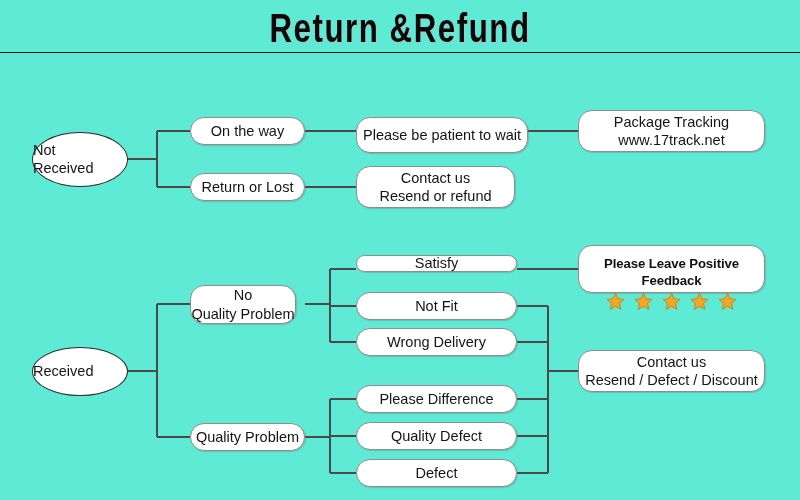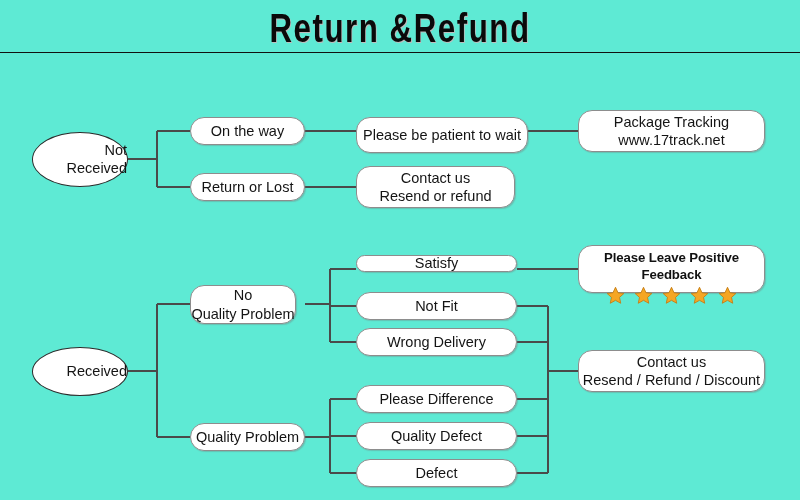--- a/index.html
+++ b/index.html
@@ -68,30 +68,30 @@
   }
   .node .line2 { display: block; }
   .ellipse-node {
     position: absolute;
     box-sizing: border-box;
     border: 1.3px solid #2b2b2b;
     border-radius: 50%;
     background: #ffffff;
     display: flex;
     flex-direction: column;
-    align-items: flex-end;
+    align-items: flex-start;
     justify-content: center;
     color: #141414;
     font-size: 14.5px;
     line-height: 1.22;
     text-align: center;
   }
   
   #feedback-node {
-    padding-top: 0;
+    padding-top: 6px;
     justify-content: flex-start;
   }
   #feedback-caption {
     font-size: 13.2px;
     font-weight: bold;
     color: #111111;
     margin-top: 4px;
     letter-spacing: -0.1px;
   }
   #star-row {
@@ -236,16 +236,16 @@
         <path d="M12 1.6 L15.2 8.6 L22.6 9.4 L17.1 14.4 L18.6 21.8 L12 18.1 L5.4 21.8 L6.9 14.4 L1.4 9.4 L8.8 8.6 Z" fill="#F5A623" stroke="#C47B12" stroke-width="1.1" stroke-linejoin="round"></path>
       </svg>
       <svg class="star" viewBox="0 0 24 24">
         <path d="M12 1.6 L15.2 8.6 L22.6 9.4 L17.1 14.4 L18.6 21.8 L12 18.1 L5.4 21.8 L6.9 14.4 L1.4 9.4 L8.8 8.6 Z" fill="#F5A623" stroke="#C47B12" stroke-width="1.1" stroke-linejoin="round"></path>
       </svg>
     </div>
   </div>
 
   <div class="node" style="left:578px; top:350px; width:187px; height:42px;">
     <span>Contact us</span>
-    <span class="line2">Resend / Refund / Discount</span>
+    <span class="line2">Resend / Defect / Discount</span>
   </div>
 
 </div>
 
 </body></html>

